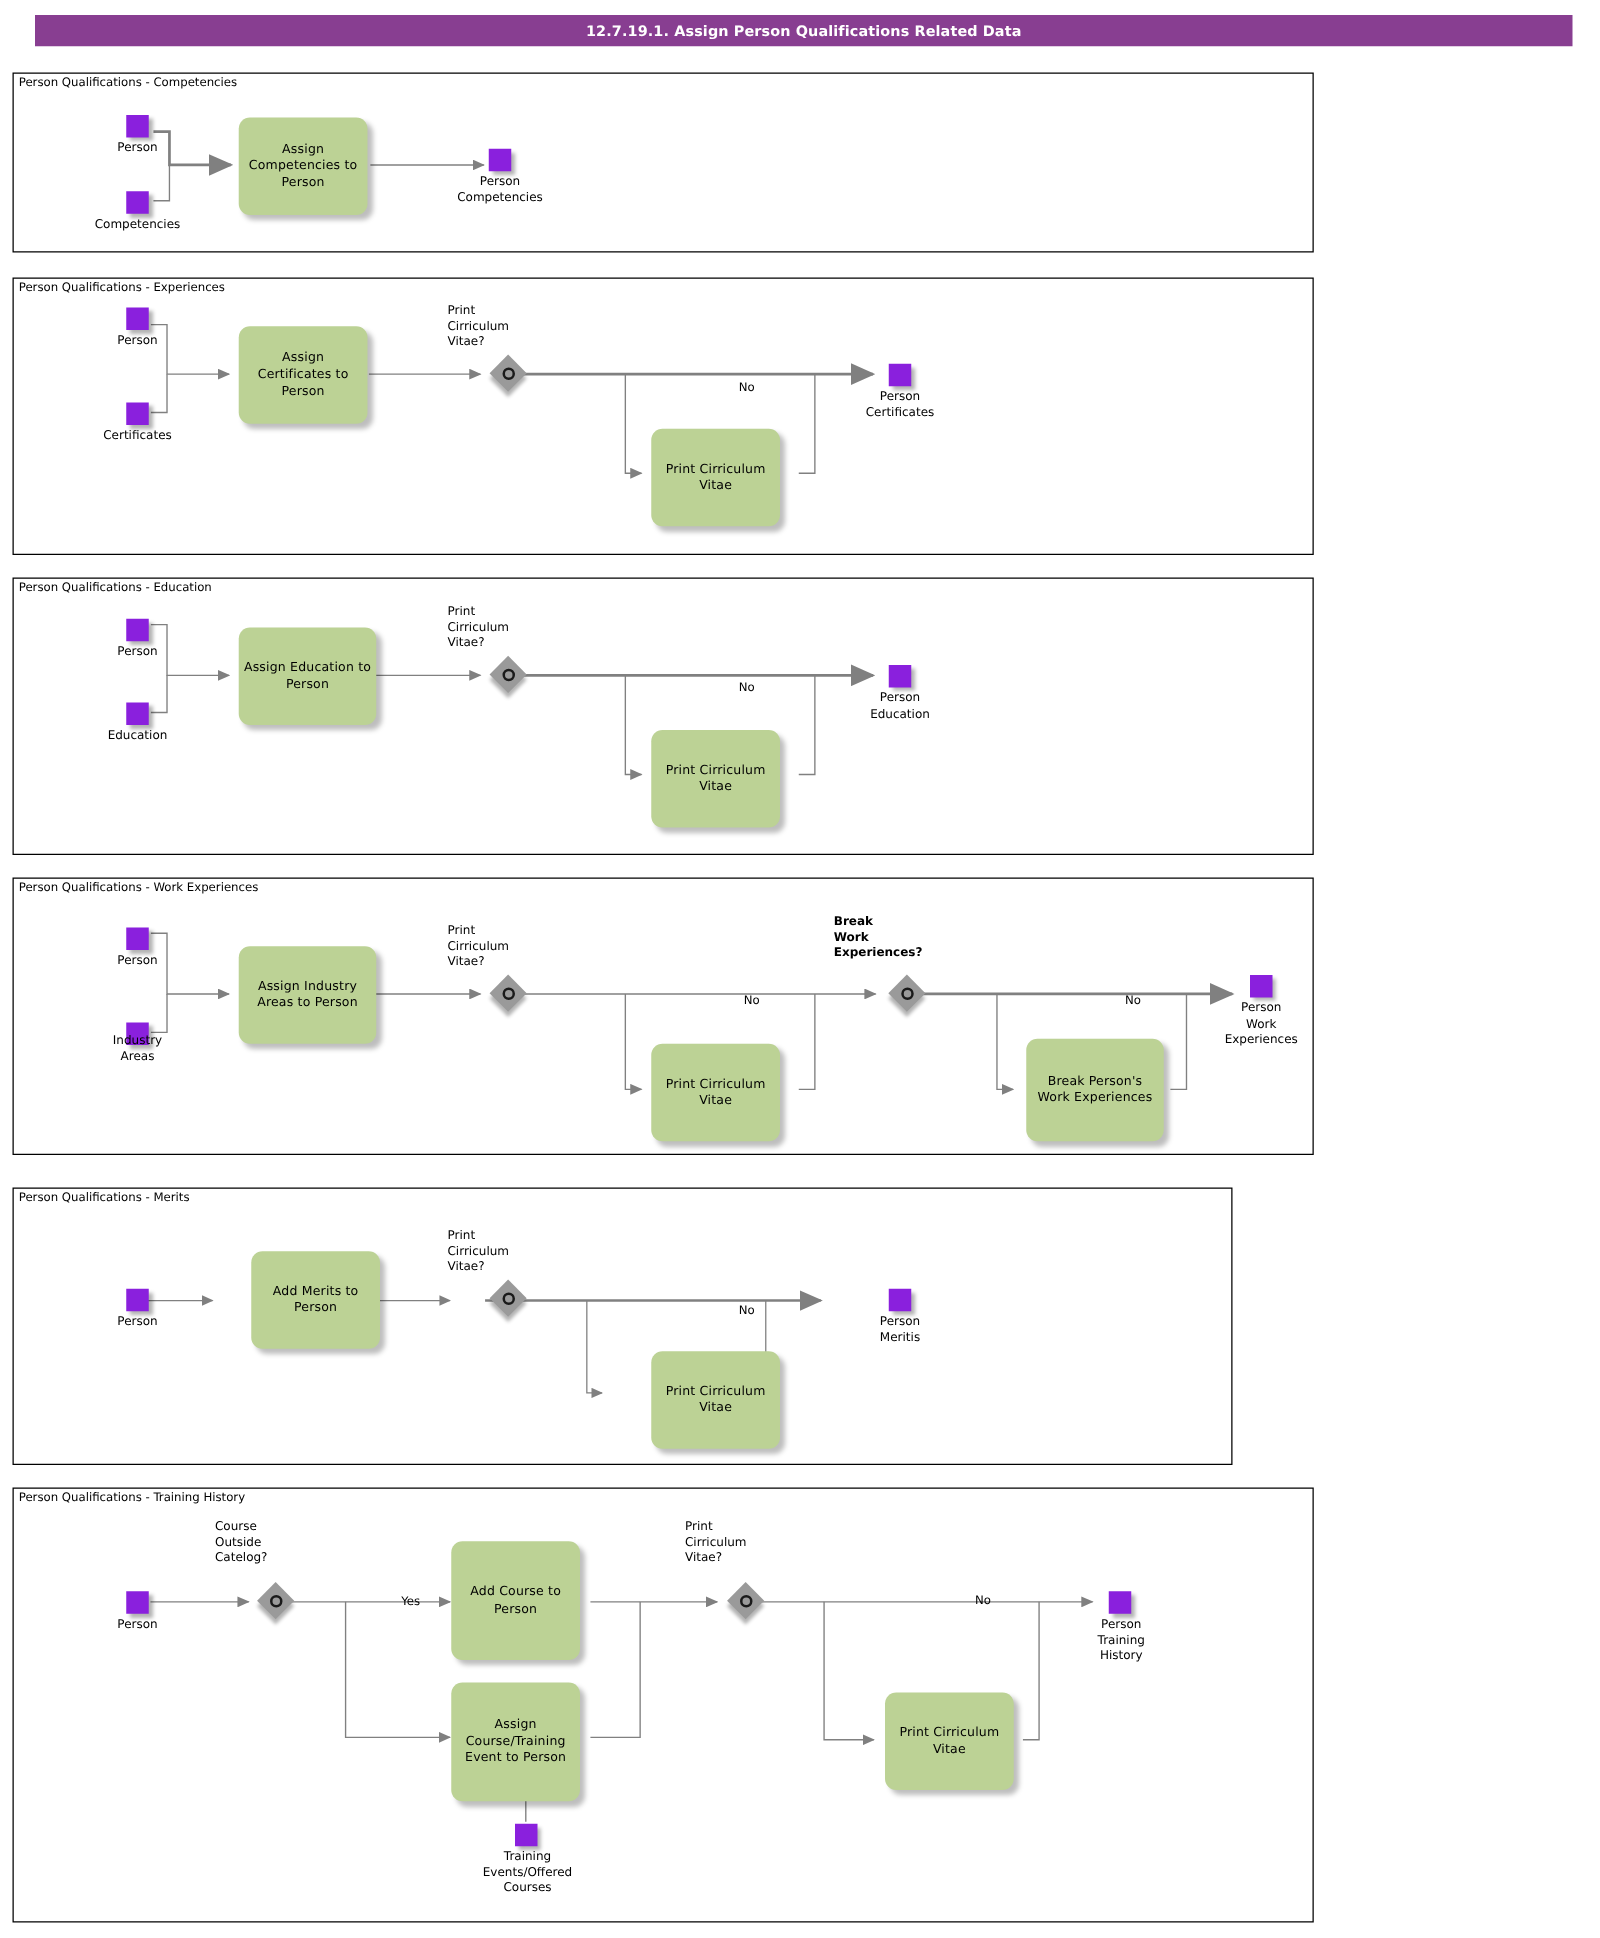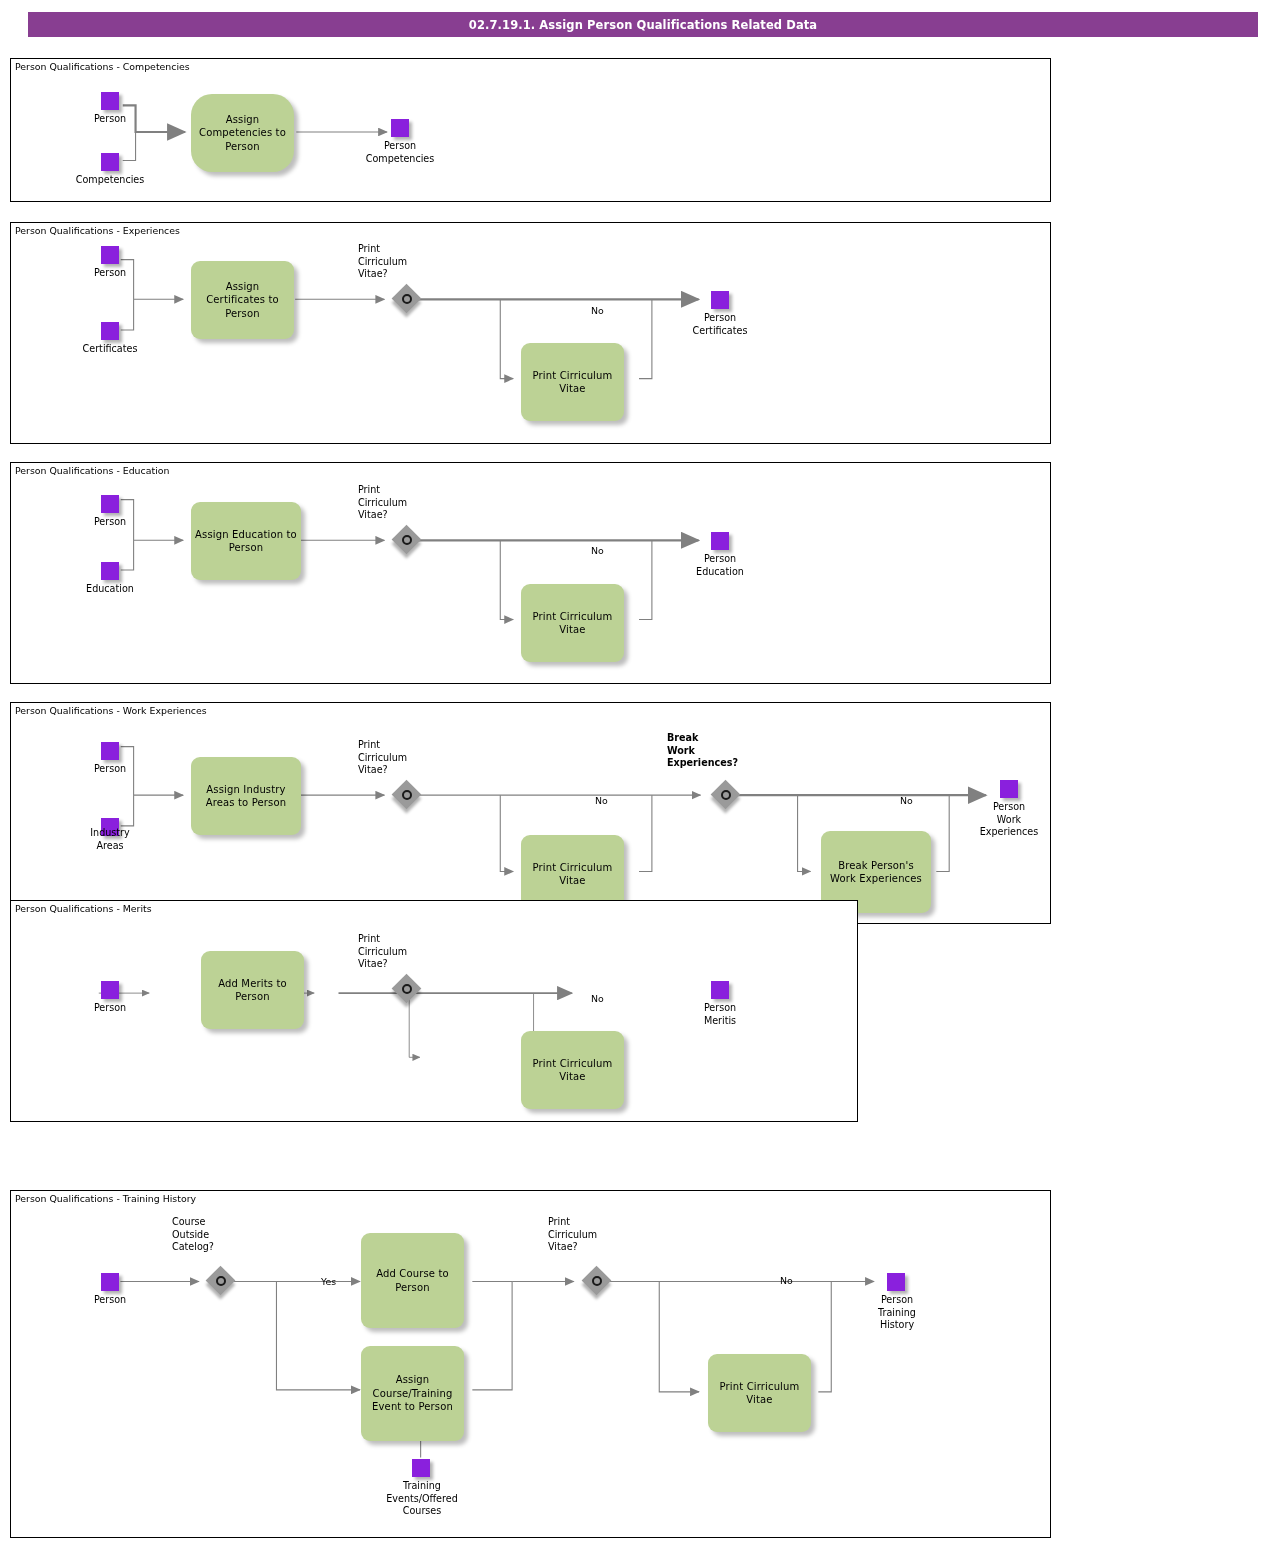--- a/index.html
+++ b/index.html
@@ -64,21 +64,21 @@
 
   
   .flowlabel{position:absolute;font-size:9.4px;color:#000;white-space:nowrap;margin-left:38px;}
 </style>
 </head>
 <body>
 
 <div id="root">
 
   <div class="titlebar">
-    <span>02.7.19.1. Assign Person Qualifications Related Data</span>
+    <span>12.7.19.1. Assign Person Qualifications Related Data</span>
   </div>
 
   <div class="pool" style="left:10px;top:58px;width:1041px;height:144px;padding-left:24px;">
     <div class="pool-label">Person Qualifications - Competencies</div>
 
     <svg class="wires" viewBox="0 0 1041 144">
       <defs>
         <marker id="ah" markerWidth="9" markerHeight="8" refX="8.2" refY="4" orient="auto">
           <path d="M0,0 L9,4 L0,8 z" fill="#808080"></path>
         </marker>
@@ -92,21 +92,21 @@
         <path d="M283,74 L375,74" marker-end="url(#ah)"></path>
       </g>
     </svg>
 
     <div class="dataobj" style="left:90px;top:33px;"></div>
     <div class="dataobj-label" style="left:49px;top:54px;width:100px;">Person</div>
 
     <div class="dataobj" style="left:90px;top:94px;"></div>
     <div class="dataobj-label" style="left:49px;top:115px;width:100px;">Competencies</div>
 
-    <div class="task" style="left:180px;top:35px;width:103px;height:78px;border-radius:21px;">Assign
+    <div class="task" style="left:180px;top:35px;width:103px;height:78px;">Assign
 Competencies to
 Person</div>
 
     <div class="dataobj" style="left:380px;top:60px;"></div>
     <div class="dataobj-label" style="left:339px;top:81px;width:100px;">Person
 Competencies</div>
   </div>
 
   <div class="pool" style="left:10px;top:222px;width:1041px;height:222px;">
     <div class="pool-label">Person Qualifications - Experiences</div>
@@ -244,21 +244,21 @@
     <div class="task" style="left:810px;top:128px;width:110px;height:82px;">Break Person's
 Work
 Experiences</div>
 
     <div class="dataobj" style="left:989px;top:77px;"></div>
     <div class="dataobj-label" style="left:938px;top:98px;width:120px;">Person
 Work
 Experiences</div>
   </div>
 
-  <div class="pool" style="left:10px;top:900px;width:848px;height:222px;">
+  <div class="pool" style="left:10px;top:950px;width:976px;height:222px;">
     <div class="pool-label">Person Qualifications - Merits</div>
 
     <svg class="wires" viewBox="0 0 1041 222">
       <g fill="none" stroke="#808080" stroke-width="1.1">
         <path d="M108,89 L170,89" marker-end="url(#ah)"></path>
         <path d="M283,89 L373,89" marker-end="url(#ah)"></path>
         <path d="M403,89 L690,89" marker-end="url(#ah)" stroke-width="2.2"></path>
         <path d="M490,89 L490,168 L503,168" marker-end="url(#ah)"></path>
         <path d="M630,168 L643,168 L643,89"></path>
       </g>

